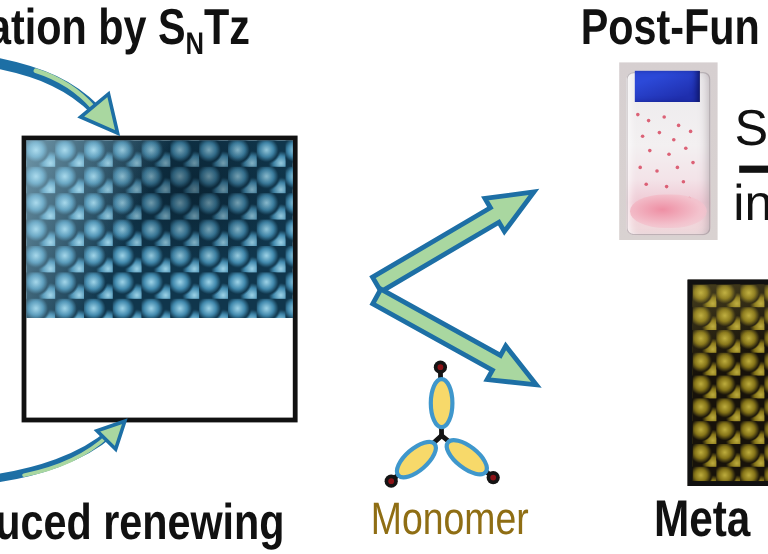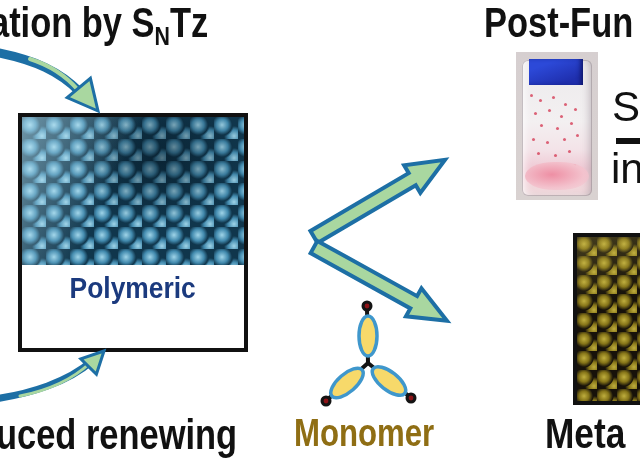--- a/index.html
+++ b/index.html
@@ -33,22 +33,22 @@
       radial-gradient(circle at 20px 19px, var(--sem-blue-hi,#9fd4e8) 0px, var(--sem-blue-mid,#4189ad) 6px, var(--sem-blue-dark,#10364c) 10px, rgba(16,54,76,0) 12px);
     background-size:100% 100%,100% 100%,24px 22px,24px 22px;
   }
   .box-caption{
     position:absolute;left:0;right:0;top:152px;text-align:center;
     color:var(--navy,#1b3a7e);font-weight:700;font-size:30px;line-height:38px;
   }
   .box-caption .cline{display:inline-block;transform:scaleX(0.88);white-space:nowrap;}
   
   #monomer-label{
-    position:absolute;left:294px;top:414px;color:var(--gold,#8f6e14);
-    font-weight:700;font-size:38px;line-height:1;
+    position:absolute;left:309px;top:414px;color:var(--gold,#8f6e14);
+    font-weight:400;font-size:38px;line-height:1;
   }
   
   #vial-photo{
     position:absolute;left:516px;top:52px;width:82px;height:148px;
     background:linear-gradient(180deg,#d6cfd0 0%,#d9d2d1 100%);
   }
   #vial-glass{
     position:absolute;left:6px;top:8px;right:6px;bottom:4px;border-radius:6px;
     background:linear-gradient(180deg,#eceaec 0%,#f3f0f1 45%,#f3e3e8 66%,#efc9d4 80%,#f2d4da 90%,#eed9dc 100%);
     box-shadow:inset 0 0 0 1px rgba(160,150,155,0.6),
@@ -115,21 +115,20 @@
     <span class="cond"><span>ation by S</span><span class="sub">N</span><span>Tz</span></span>
   </div>
 
   <div id="heading-top-right" class="heading">
     <span class="cond">Post-Fun</span>
   </div>
 
   <div id="microspheres-box">
     <div id="sem-blue"></div>
     <div class="box-caption">
-      <div><span class="cline">Polymeric</span></div>
     </div>
   </div>
 
   <div id="caption-bottom-left" class="heading">
     <span class="cond">uced renewing</span>
   </div>
 
   <div id="monomer-label">
     <span class="cond">Monomer</span>
   </div>

